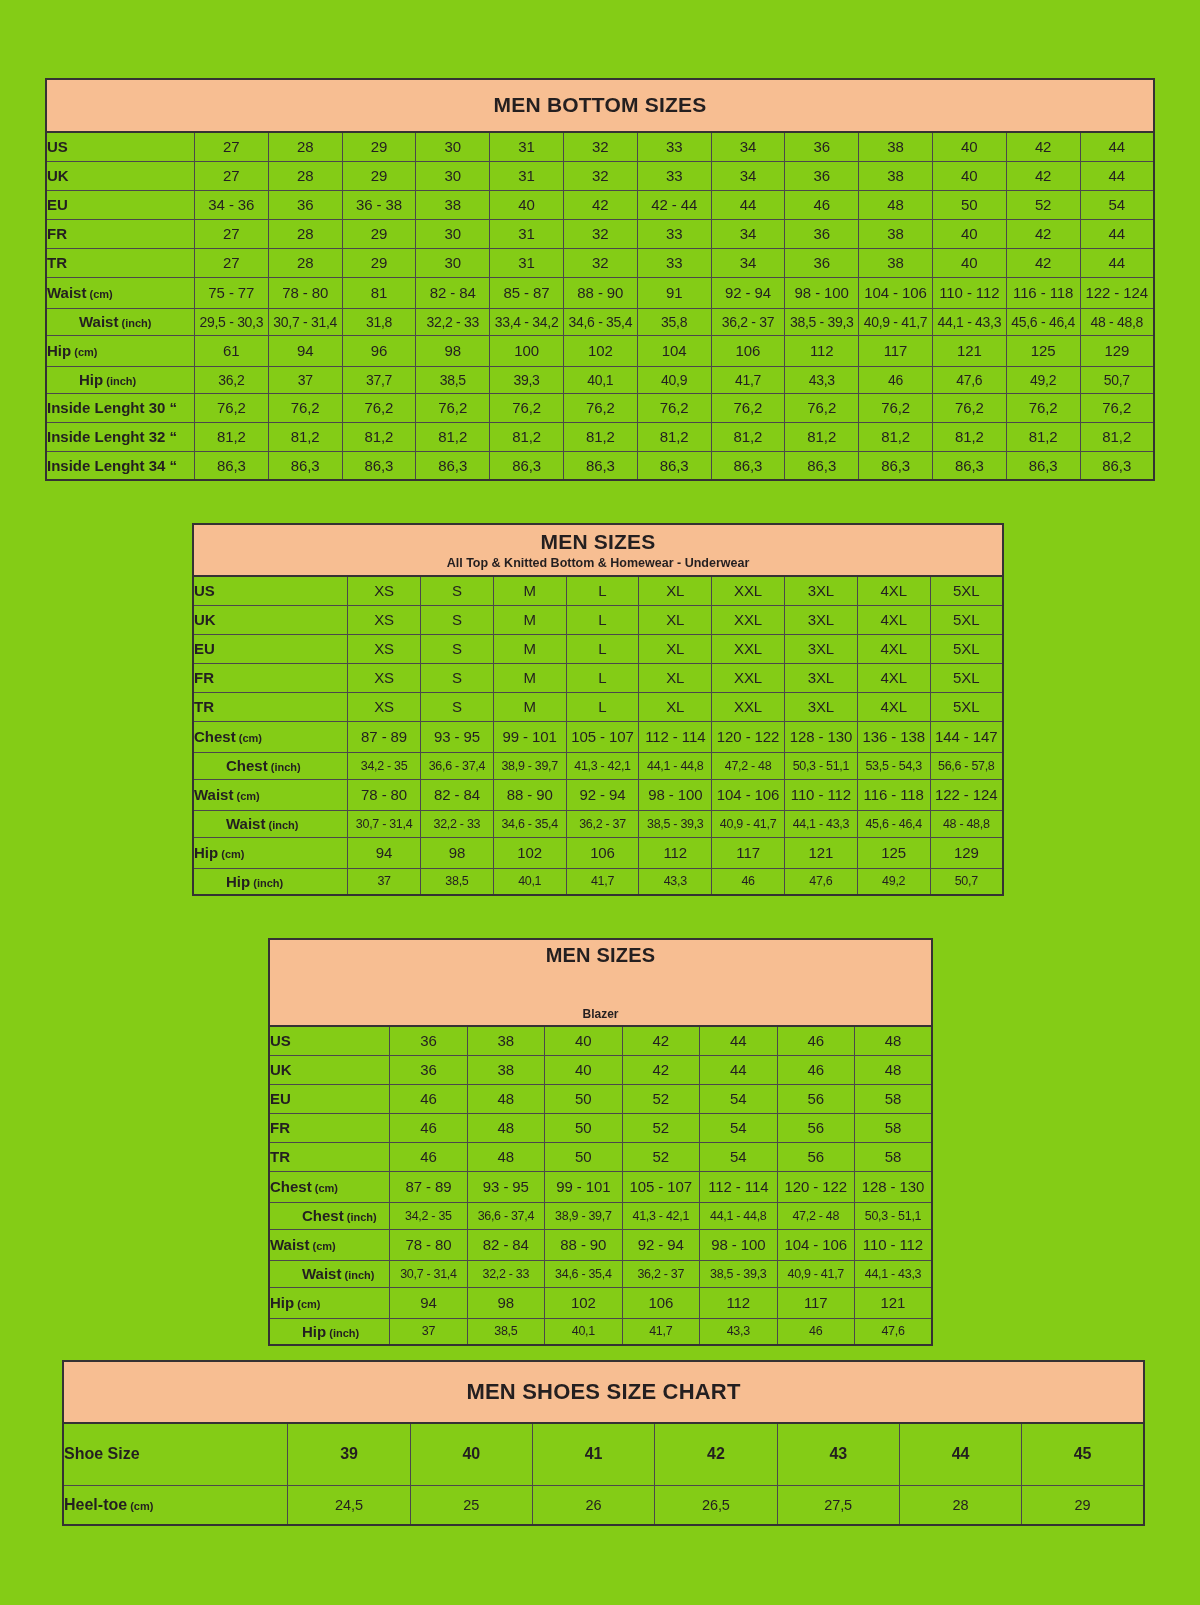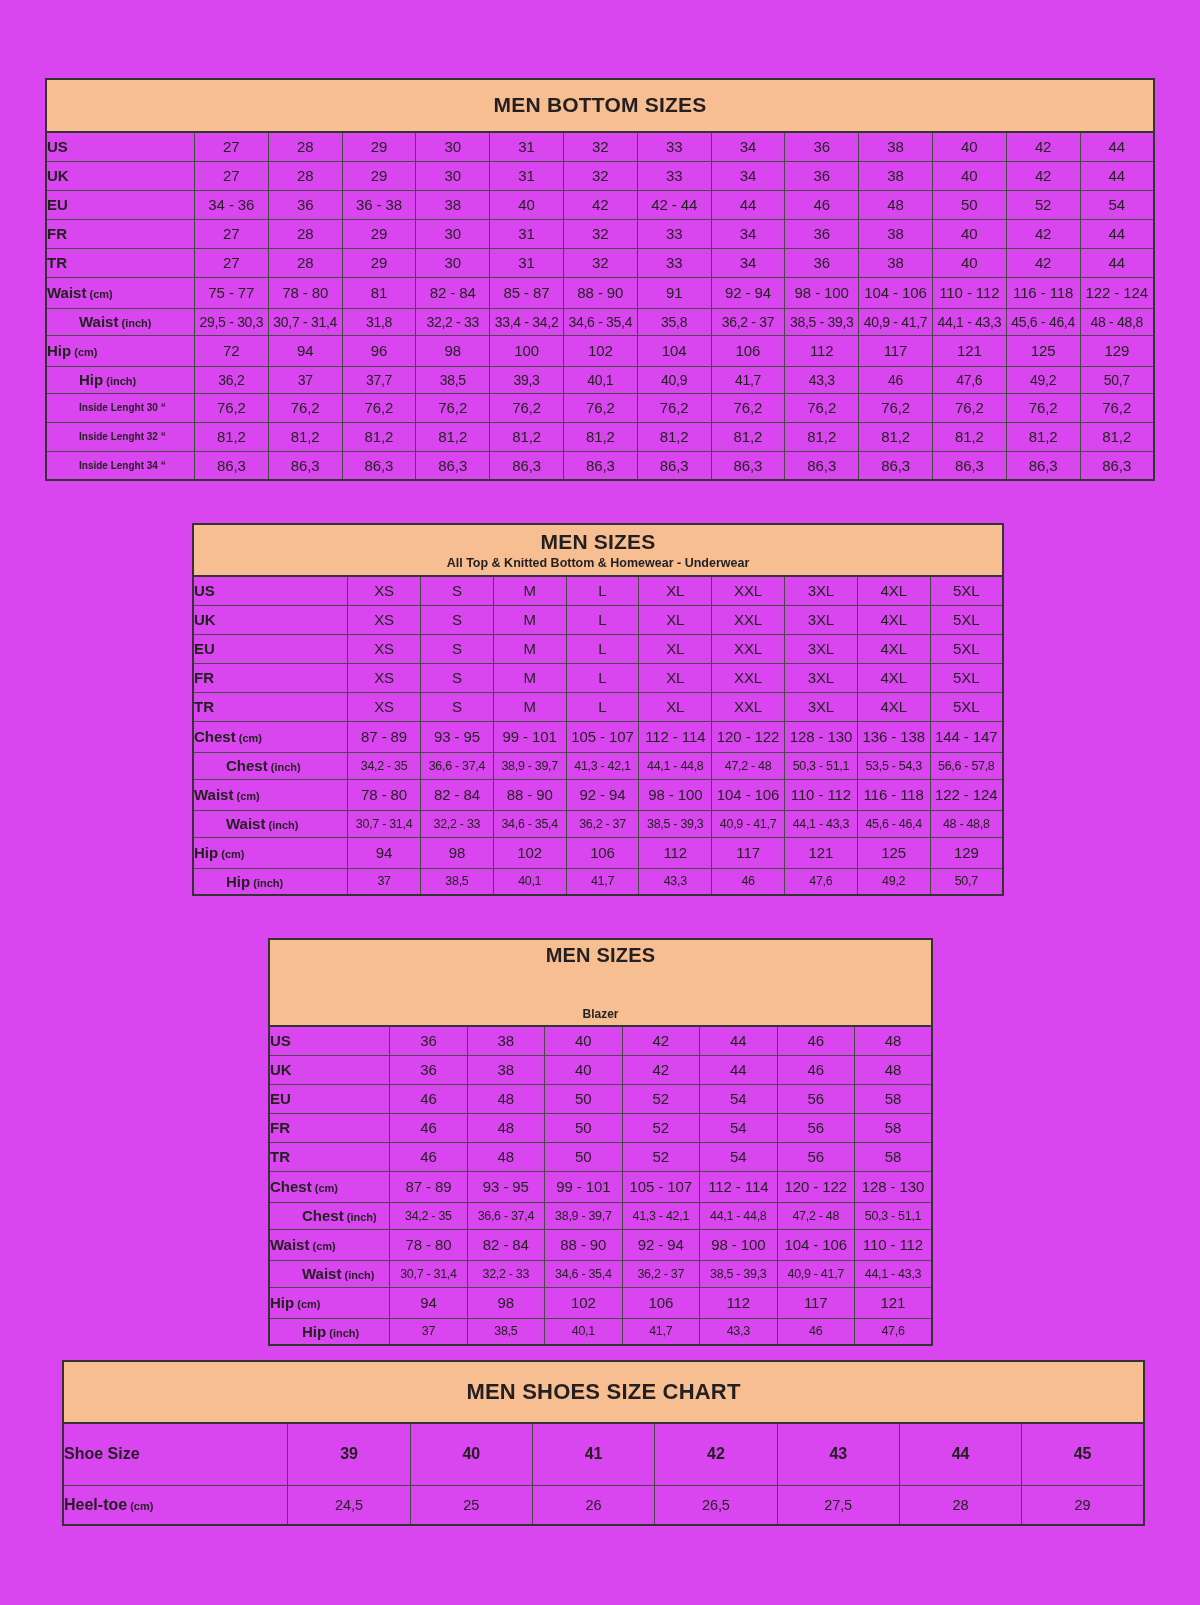--- a/index.html
+++ b/index.html
@@ -3,21 +3,21 @@
 <meta charset="utf-8">
 <style>
   :root{
     --hdr:#F7BE92;
     --bd:#4B484A;
     --bd-strong:#353233;
     --txt:#231F20;
   }
   *{box-sizing:border-box;}
   body{margin:0;background:#ffffff;font-family:"Liberation Sans","DejaVu Sans",sans-serif;color:var(--txt);}
-  #page{position:relative;width:1200px;height:1605px;background:#d946ef;overflow:hidden;}
+  #page{position:relative;width:1200px;height:1605px;background:#84cc16;overflow:hidden;}
 
   section.size-table{position:absolute;}
   .sec1{left:45px;top:78px;width:1110px;}
   .sec2{left:192px;top:523px;width:812px;}
   .sec3{left:268px;top:938px;width:665px;}
   .sec4{left:62px;top:1360px;width:1083px;}
 
   table.grid{border-collapse:collapse;table-layout:fixed;width:100%;border:2px solid var(--bd-strong);}
   table.grid th{
     background:var(--hdr);
@@ -30,21 +30,21 @@
 
   table.grid td{border:1.6px solid var(--bd);padding:0;vertical-align:middle;}
   tbody.multi tr.subrow td{border-top:none;}
 
   td.lbl{text-align:left;padding-left:13px;font-weight:bold;font-size:15px;white-space:nowrap;}
   td.val{text-align:center;font-size:15px;letter-spacing:-0.1px;white-space:nowrap;}
   .unit{font-size:11px;font-weight:bold;}
 
   tr.plain td{height:29px;}
   tr.plain-small td{height:29px;}
-  tr.plain-small td.lbl{font-size:10px;padding-left:32px;}
+  tr.plain-small td.lbl{font-size:15px;}
   tr.main td{height:31px;}
   tr.sub td{height:27px;}
   tr.sub td.val{font-size:12.5px;letter-spacing:-0.3px;}
   tr.sub td.lbl{height:27px;padding-left:32px;}
 
   .sec1 tr.sub td.val{font-size:14px;}
 
   .sec1 th{height:53px;}
   .sec2 th{height:52px;}
   .sec3 th{height:56px;}
@@ -212,21 +212,21 @@
             <td class="val">38,5 - 39,3</td>
             <td class="val">40,9 - 41,7</td>
             <td class="val">44,1 - 43,3</td>
             <td class="val">45,6 - 46,4</td>
             <td class="val">48 - 48,8</td>
           </tr>
         </tbody>
         <tbody class="multi">
           <tr class="main">
             <td class="lbl"><span>Hip</span><span class="unit"> (cm)</span></td>
-            <td class="val">72</td>
+            <td class="val">61</td>
             <td class="val">94</td>
             <td class="val">96</td>
             <td class="val">98</td>
             <td class="val">100</td>
             <td class="val">102</td>
             <td class="val">104</td>
             <td class="val">106</td>
             <td class="val">112</td>
             <td class="val">117</td>
             <td class="val">121</td>

